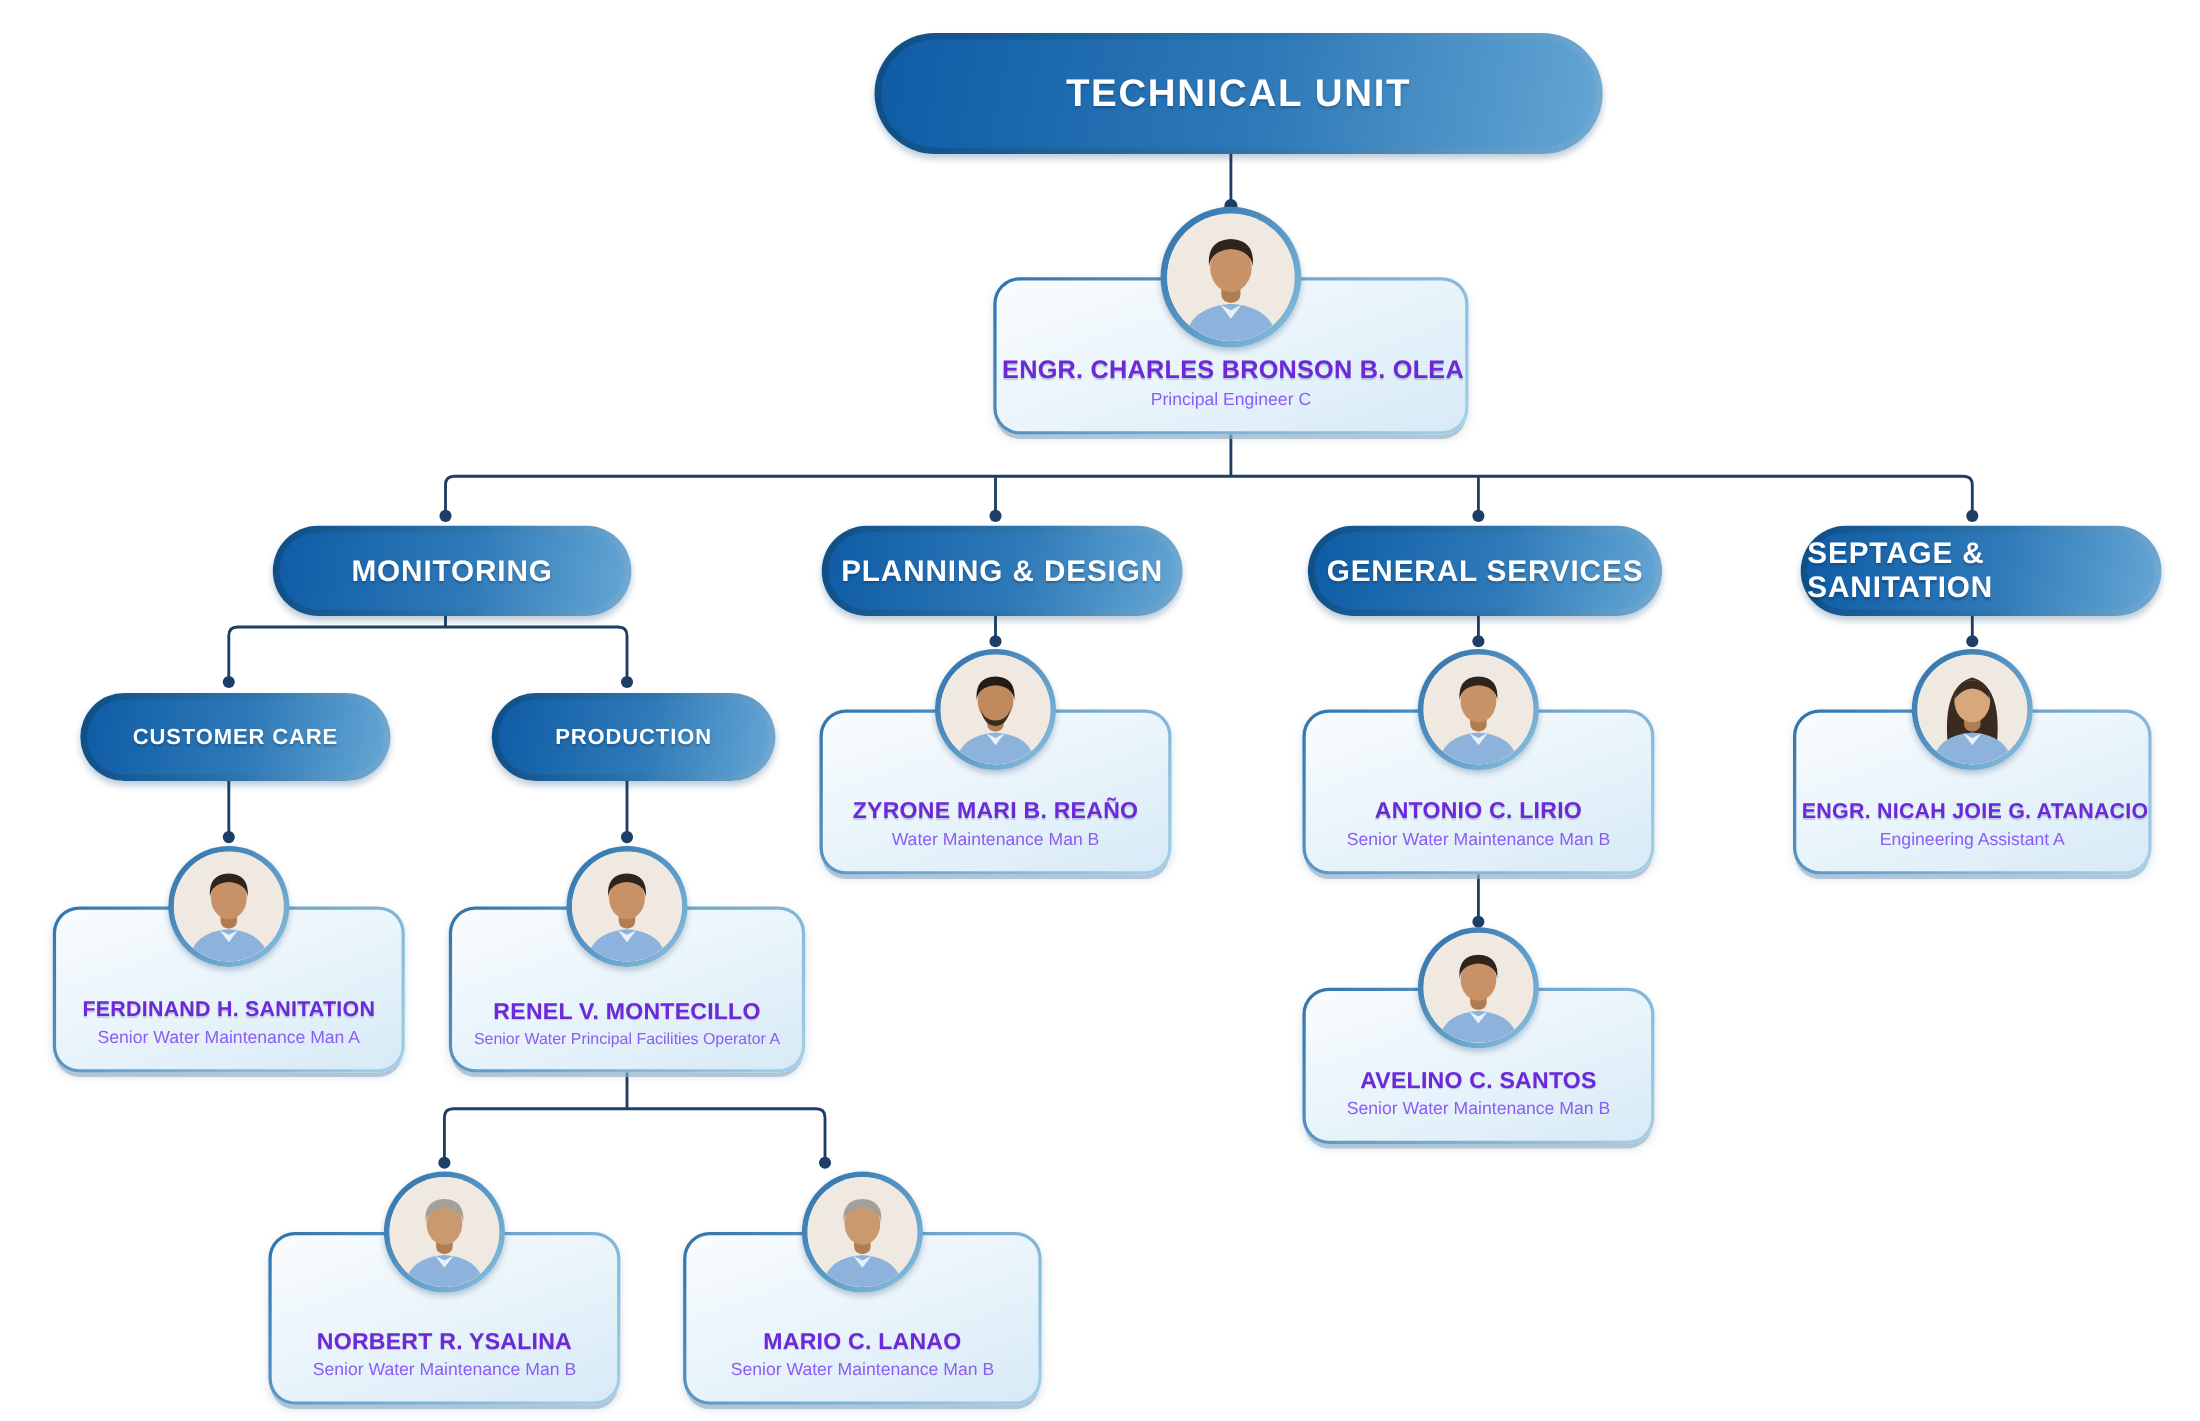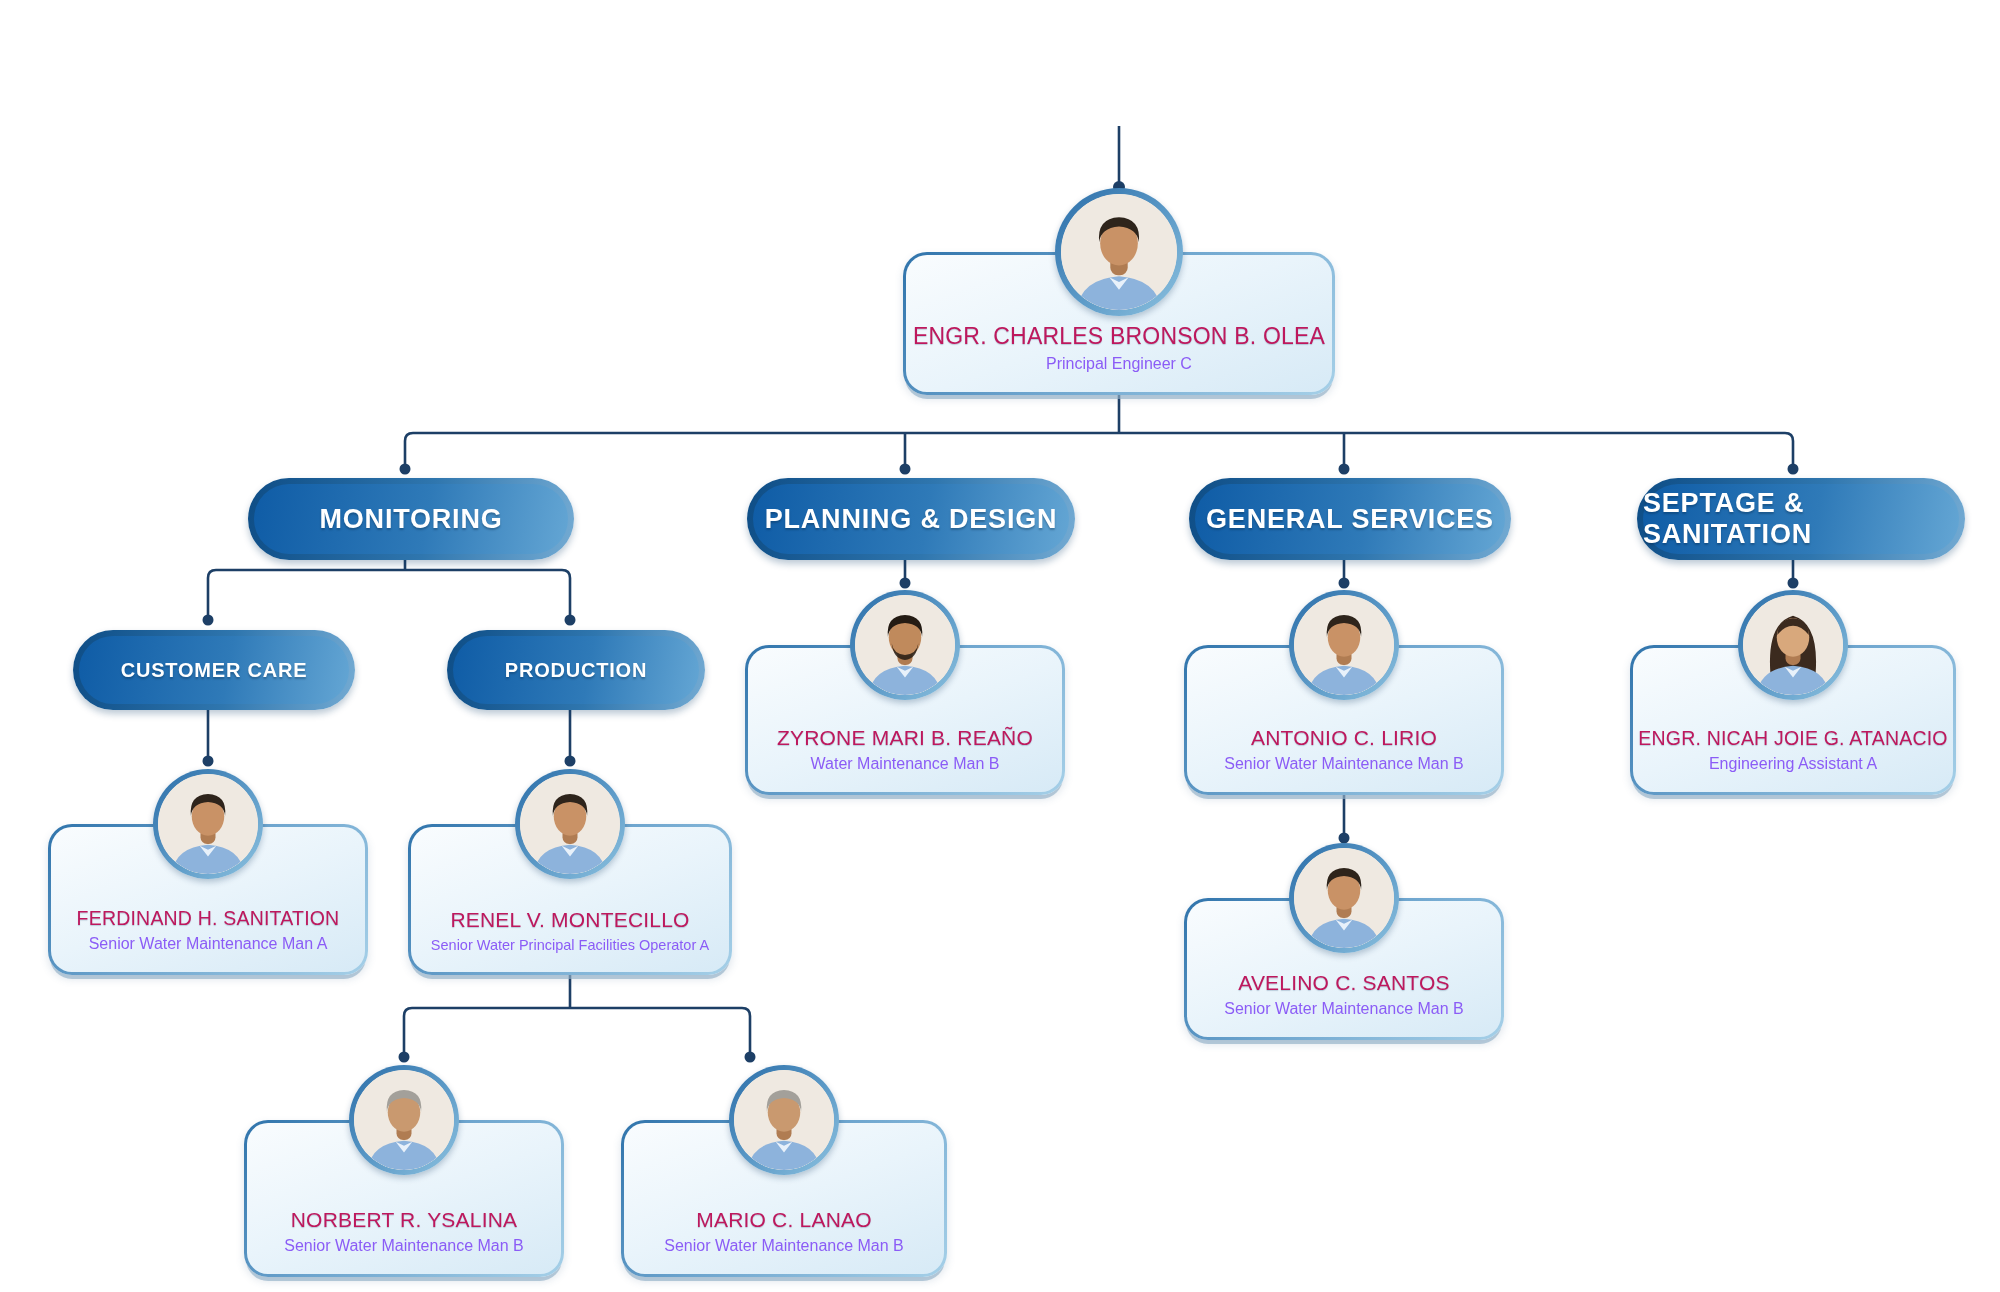--- a/index.html
+++ b/index.html
@@ -25,21 +25,21 @@
 
   
   .person{position:absolute;z-index:1;}
   .card-frame{position:absolute;left:0;top:0;right:0;bottom:0;padding:3px;
         border-radius:24px;box-sizing:border-box;
         background:linear-gradient(135deg,#2f73ab 0%,#6ba3cd 45%,#a6d0e8 100%);
         box-shadow:0 6px 0 -2px rgba(148,177,200,.65),0 4px 8px rgba(60,100,140,.18);}
   .card-body{width:100%;height:100%;box-sizing:border-box;border-radius:21px;
         background:linear-gradient(160deg,#f9fcfe 0%,#e9f4fb 50%,#d7eaf6 100%);}
   .person-text{position:absolute;left:8px;right:8px;bottom:22px;text-align:center;z-index:3;}
-  .person-name{color:#be185d;font-weight:normal;font-size:21px;letter-spacing:.2px;
+  .person-name{color:#6d28d9;font-weight:bold;font-size:21px;letter-spacing:.2px;
         white-space:nowrap;text-shadow:0 1px 1px rgba(40,80,120,.25);}
   .person-role{color:#8b5cf6;font-size:16px;margin-top:5px;white-space:nowrap;}
   .n-lg{font-size:23px;}
   .n-sm{font-size:19.5px;}
   .r-sm{font-size:14.5px;}
 
   
   .photo{position:absolute;left:50%;top:0;transform:translate(-50%,-50%);
         width:110px;height:110px;border-radius:50%;padding:5px;box-sizing:border-box;
         background:linear-gradient(135deg,#2a6da8 0%,#5d9bc8 55%,#8fc3e0 100%);
@@ -90,20 +90,23 @@
       <circle cx="570" cy="761" r="5.5"></circle>
       <circle cx="905" cy="583" r="5.5"></circle>
       <circle cx="1344" cy="583" r="5.5"></circle>
       <circle cx="1793" cy="583" r="5.5"></circle>
       <circle cx="1344" cy="838" r="5.5"></circle>
       <circle cx="404" cy="1057" r="5.5"></circle>
       <circle cx="750" cy="1057" r="5.5"></circle>
     </g>
   </svg>
 
+  <div class="pill root" style="left:795px;top:30px;width:650px;height:98px;">
+    <div class="pill-inner">TECHNICAL UNIT</div>
+  </div>
 
   <div class="person" style="left:903px;top:252px;width:432px;height:143px;">
     <div class="card-frame">
         <div class="card-body"></div>
       </div>
     <div class="photo big">
       <div class="photo-inner">
           <svg viewBox="0 0 120 120" xmlns="http://www.w3.org/2000/svg">
     <defs>
               <clipPath id="avclip1">

